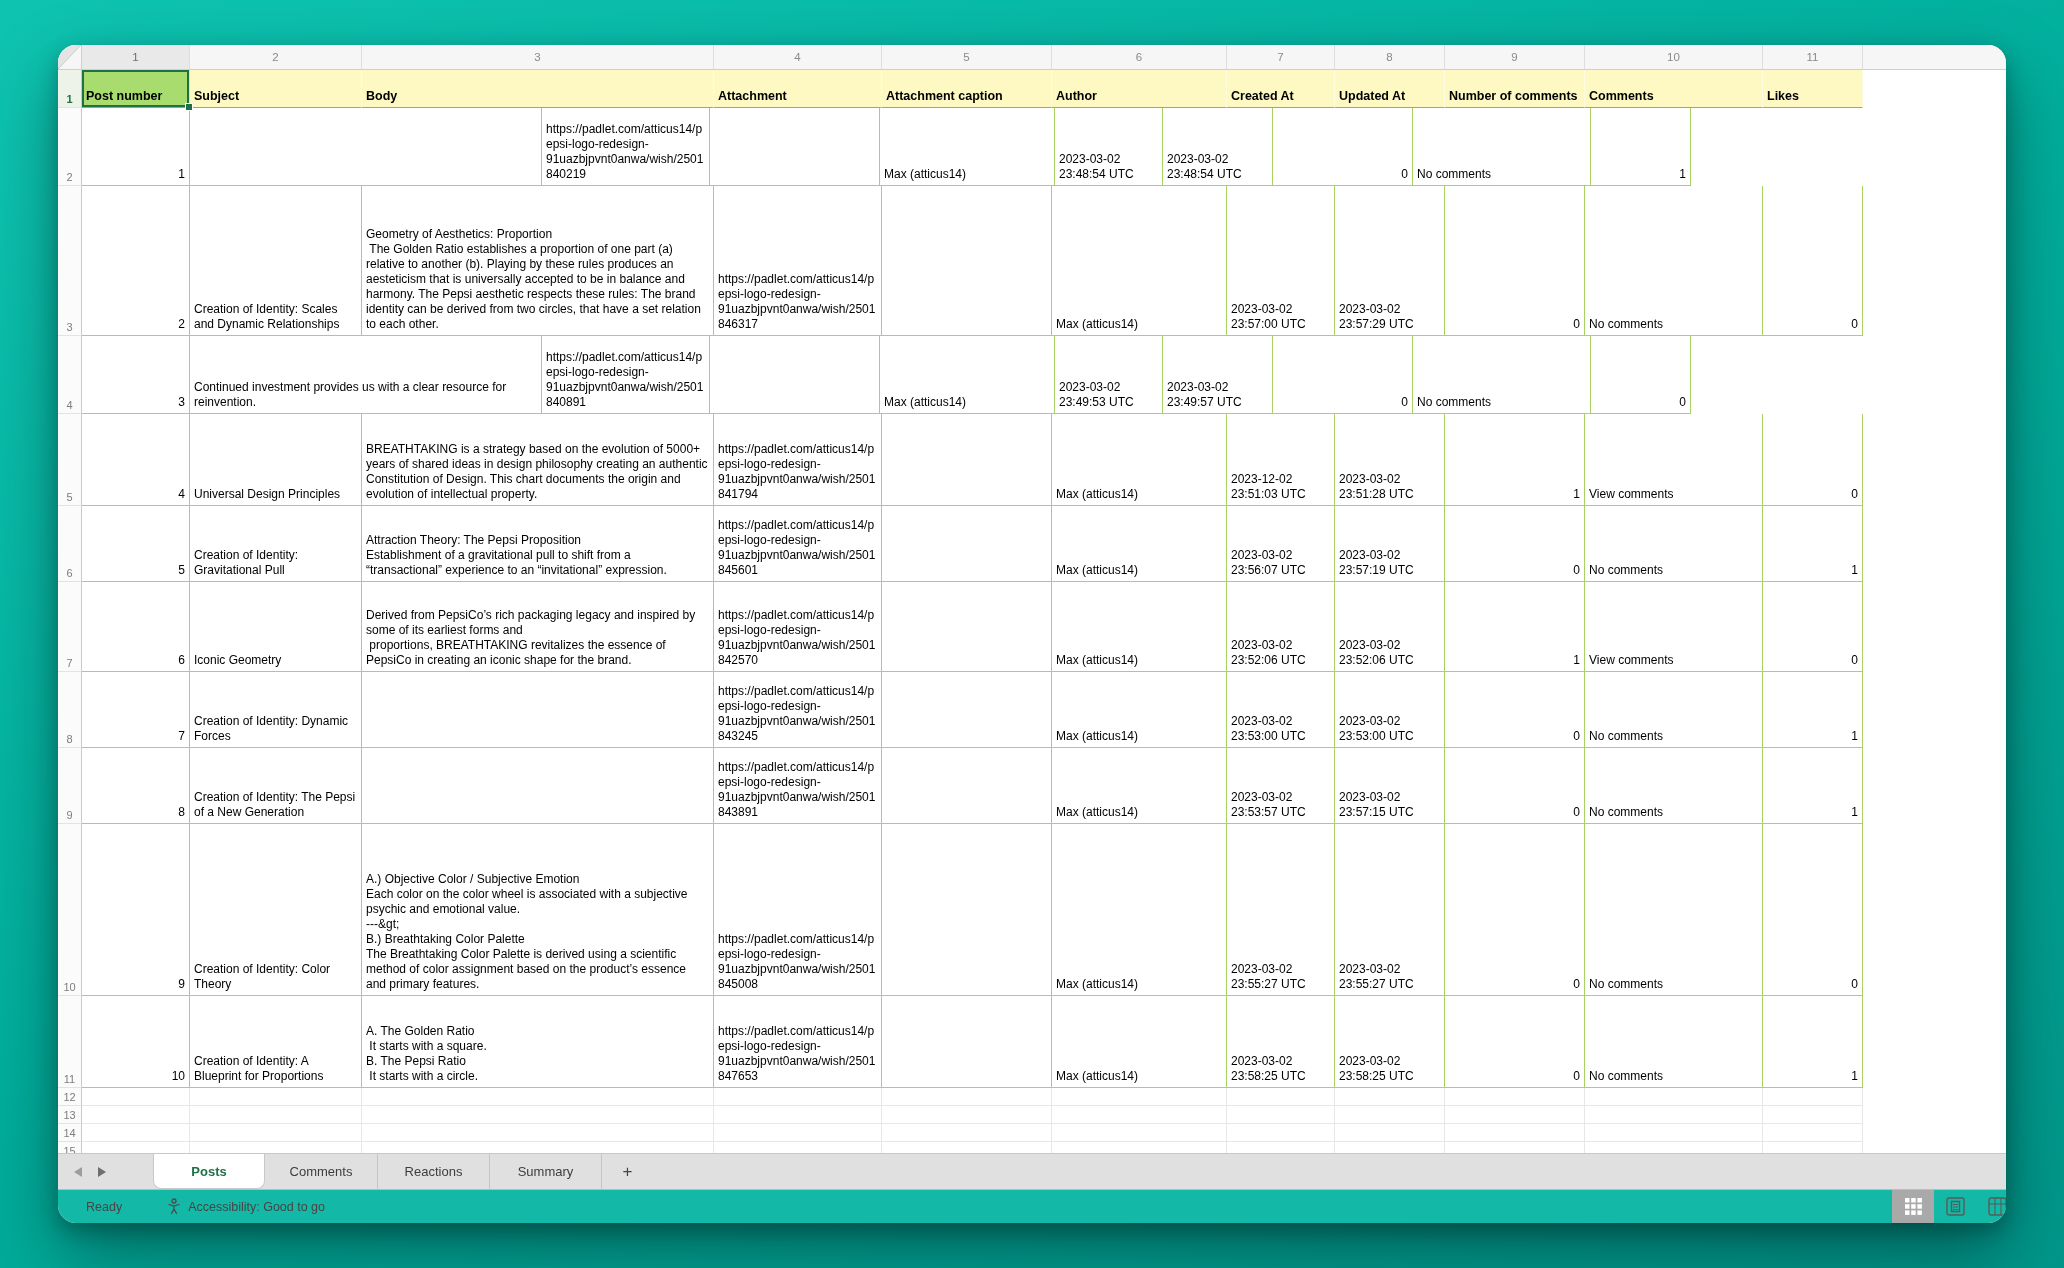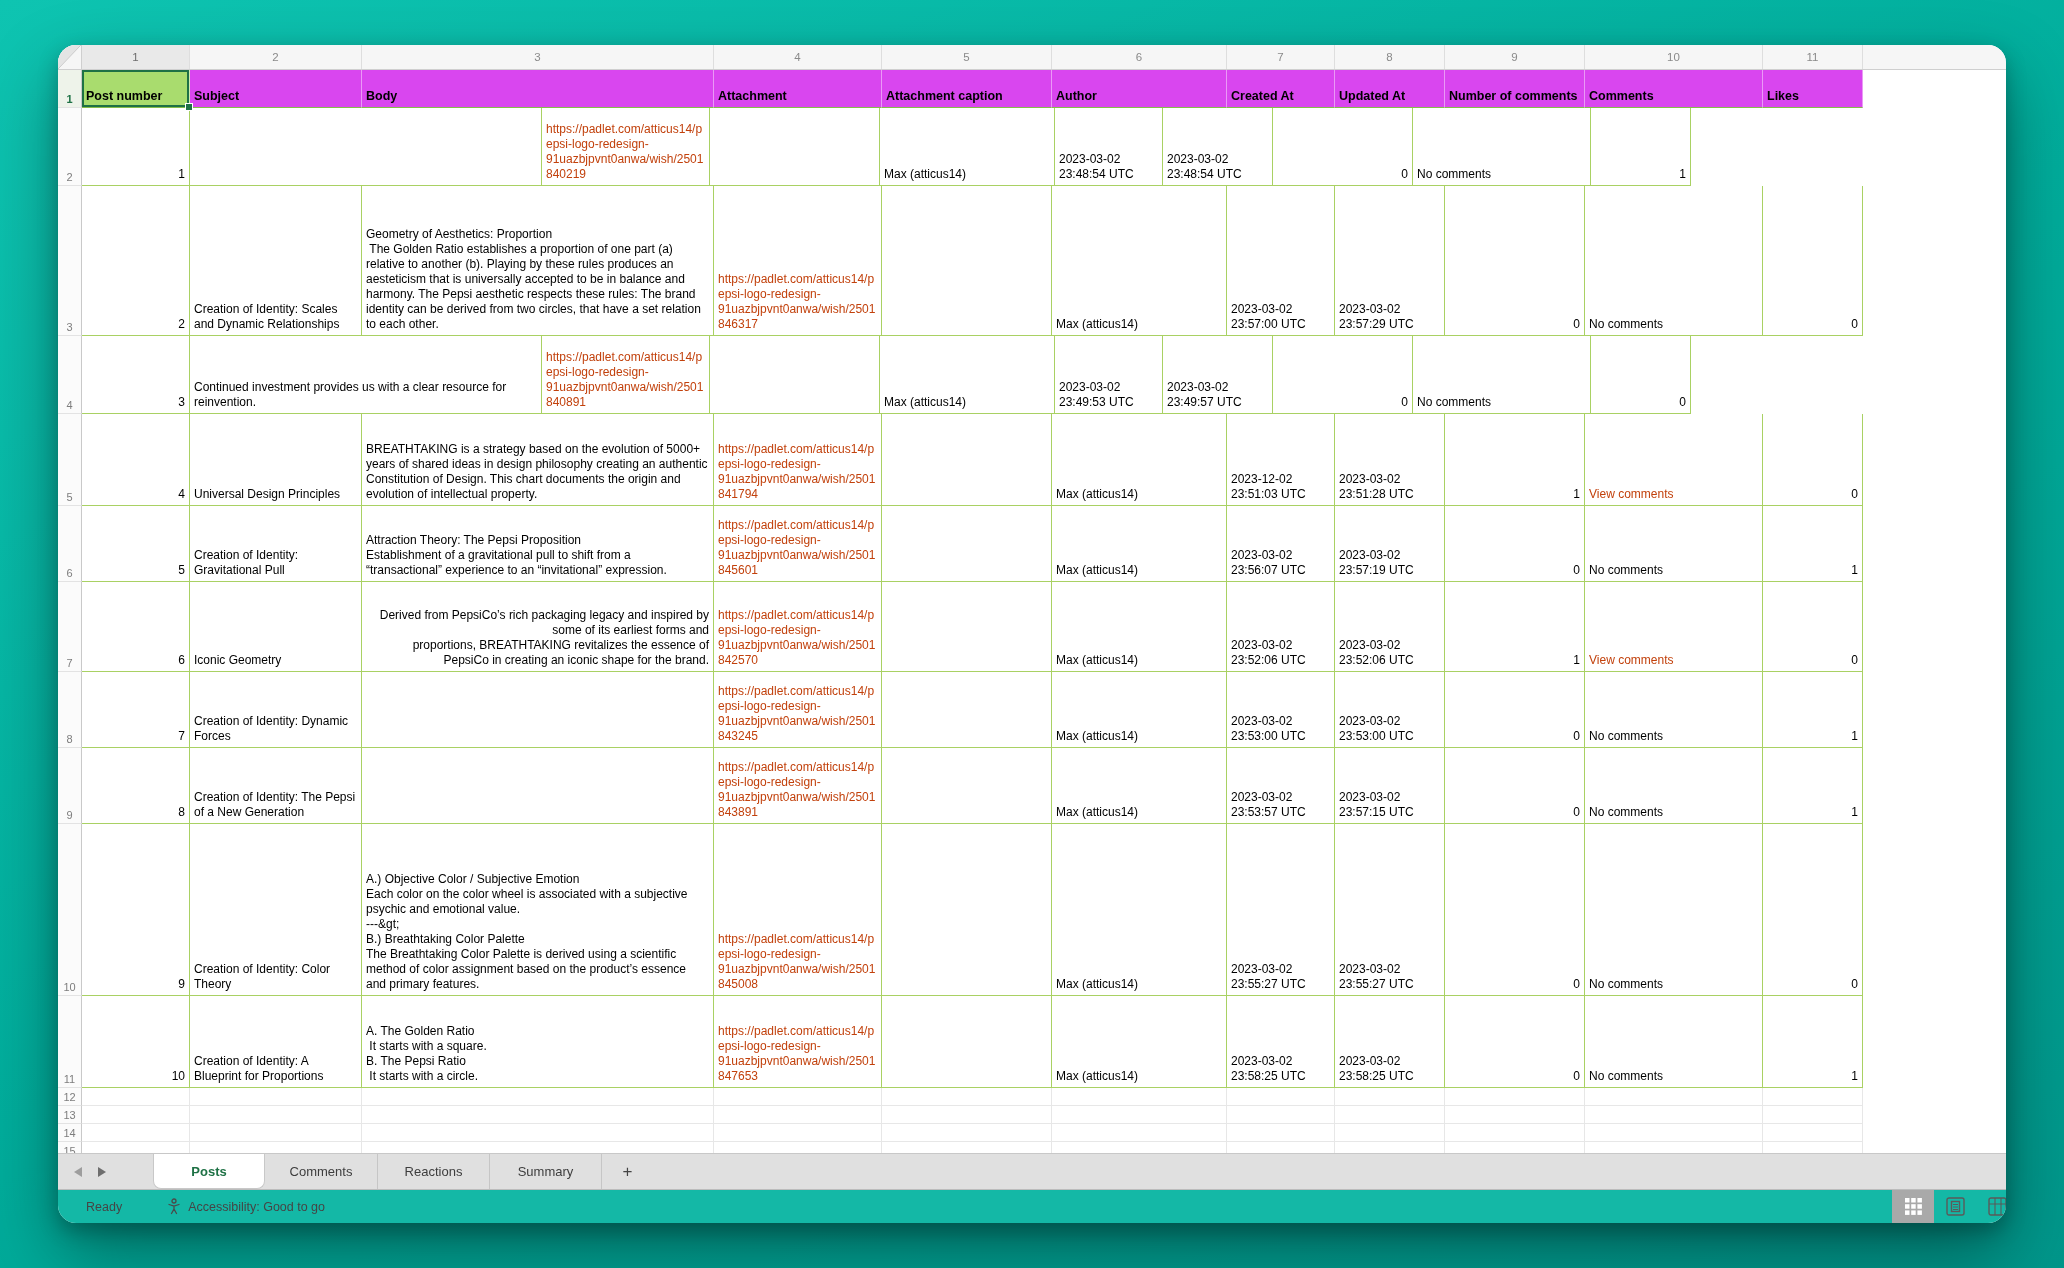--- a/index.html
+++ b/index.html
@@ -27,26 +27,26 @@
   .gut{width:24px;flex:none;box-sizing:border-box;display:flex;align-items:flex-end;justify-content:center;
     padding-bottom:2px;font-size:11px;color:#7d7d7d;background:#fbfbfb;
     border-right:1px solid #c9c9c9;border-bottom:1px solid #e3e3e3;}
   .gut.cur{color:#1e7145;font-weight:bold;background:#eef3ea;}
   .c{flex:none;box-sizing:border-box;display:flex;align-items:flex-end;padding:0 4px 3px 4px;
     overflow:hidden;font-size:12px;line-height:15px;color:#000;}
   .c .t{white-space:pre-wrap;overflow-wrap:break-word;width:100%;}
   .c .t.r{text-align:right;}
   .d{border-right:1px solid #a9d163;border-bottom:1px solid #a9d163;}
   .e{border-right:1px solid #e7e7e7;border-bottom:1px solid #e7e7e7;}
-  .hd{background:#d946ef;font-weight:bold;font-size:12.5px;
+  .hd{background:#fef9c3;font-weight:bold;font-size:12.5px;
     border-right:1px solid rgba(255,255,255,.45);border-bottom:1px solid #86bd49;}
   .hd.sel{background:#a9dc6e;box-shadow:inset 0 0 0 2px #1e7145;position:relative;overflow:visible;z-index:3;}
   .hd.sel::after{content:"";position:absolute;width:6px;height:6px;background:#1e7145;border:1px solid #fff;
     right:-4px;bottom:-4px;}
-  .link{color:#c2410c;}
+  .link{color:#000000;}
   
   .tabbar{height:35px;flex:none;background:#e0e0e0;border-top:1px solid #c8c8c8;display:flex;align-items:stretch;}
   .navarrows{display:flex;align-items:center;gap:16px;padding:0 20px 0 16px;}
   .arrow{width:0;height:0;border-style:solid;}
   .arrow.left{border-width:5px 8px 5px 0;border-color:transparent #9d9d9d transparent transparent;}
   .arrow.right{border-width:5px 0 5px 8px;border-color:transparent transparent transparent #6e6e6e;}
   .tab{min-width:112px;box-sizing:border-box;display:flex;align-items:center;justify-content:center;
     font-size:13px;color:#3d3d3d;padding:0 10px;}
   .tab.active{background:#fff;color:#1e7145;font-weight:bold;border-radius:0 0 8px 8px;
     border:1px solid #c8c8c8;border-top:none;}
@@ -298,21 +298,21 @@
         </div>
       </div>
       <div class="row" style="height: 90px;">
         <div class="gut">7</div>
         <div class="c d" style="width: 108px;">
           <span class="t r">6</span>
         </div>
         <div class="c d" style="width: 172px;">
           <span class="t">Iconic Geometry</span>
         </div>
-        <div class="c d" style="width: 352px; text-align: right;">
+        <div class="c d" style="width: 352px;">
           <span class="t">Derived from PepsiCo’s rich packaging legacy and inspired by some of its earliest forms and
  proportions, BREATHTAKING revitalizes the essence of PepsiCo in creating an iconic shape for the brand.</span>
         </div>
         <div class="c d" style="width: 168px;">
           <span class="t link">https://padlet.com/atticus14/pepsi-logo-redesign-91uazbjpvnt0anwa/wish/2501842570</span>
         </div>
         <div class="c d" style="width: 170px;">
           <span class="t"></span>
         </div>
         <div class="c d" style="width: 175px;">

